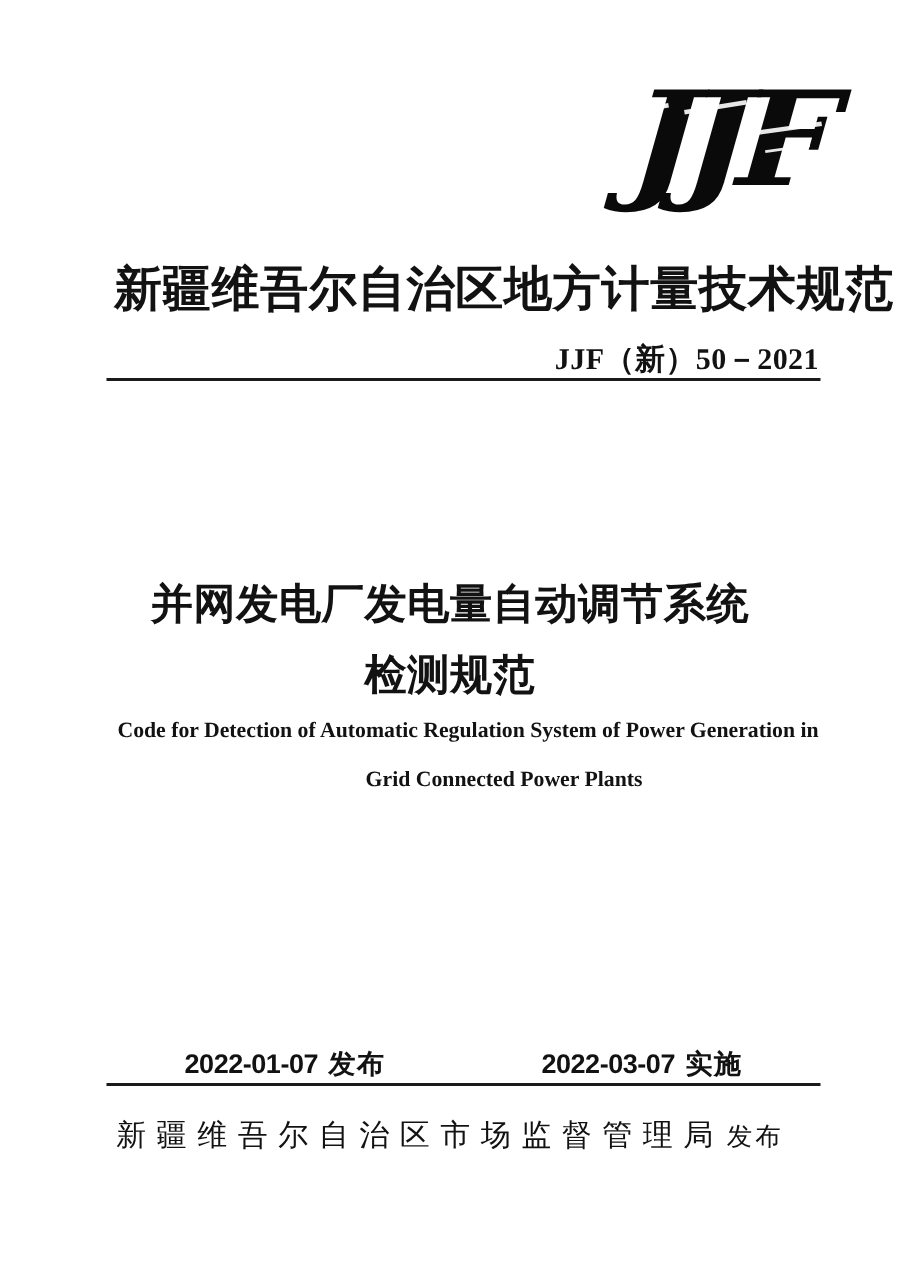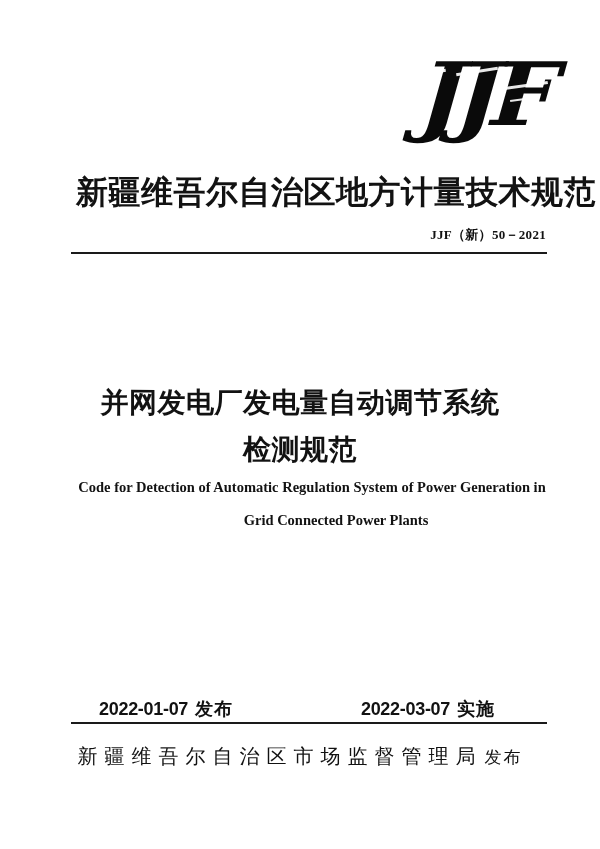--- a/index.html
+++ b/index.html
@@ -63,21 +63,21 @@
     margin-left: 36px;
   }
 
   
   .spec-number {
     position: absolute;
     top: 226px;
     right: 54px;
     font-family: "Liberation Serif", "DejaVu Serif", serif;
     font-weight: bold;
-    font-size: 13px;
+    font-size: 20px;
     letter-spacing: 0.3px;
     white-space: nowrap;
   }
 
   
   .rule {
     position: absolute;
     left: 71px;
     width: 476px;
     height: 0;
@@ -120,21 +120,21 @@
     top: 697px;
     left: 71px;
     width: 476px;
     box-sizing: border-box;
     padding: 0 52px 0 28px;
     display: flex;
     justify-content: space-between;
     font-weight: bold;
     font-size: 18px;
   }
-  .date-item { white-space: nowrap; letter-spacing: -0.3px; }
+  .date-item { white-space: nowrap; letter-spacing: -0.3px; margin-left: 24px; }
   .date-label { margin-left: 7px; letter-spacing: 1px; }
 
   
   .publisher-row {
     position: absolute;
     top: 743px;
     left: 0;
     width: 100%;
     text-align: center;
     font-weight: normal;

